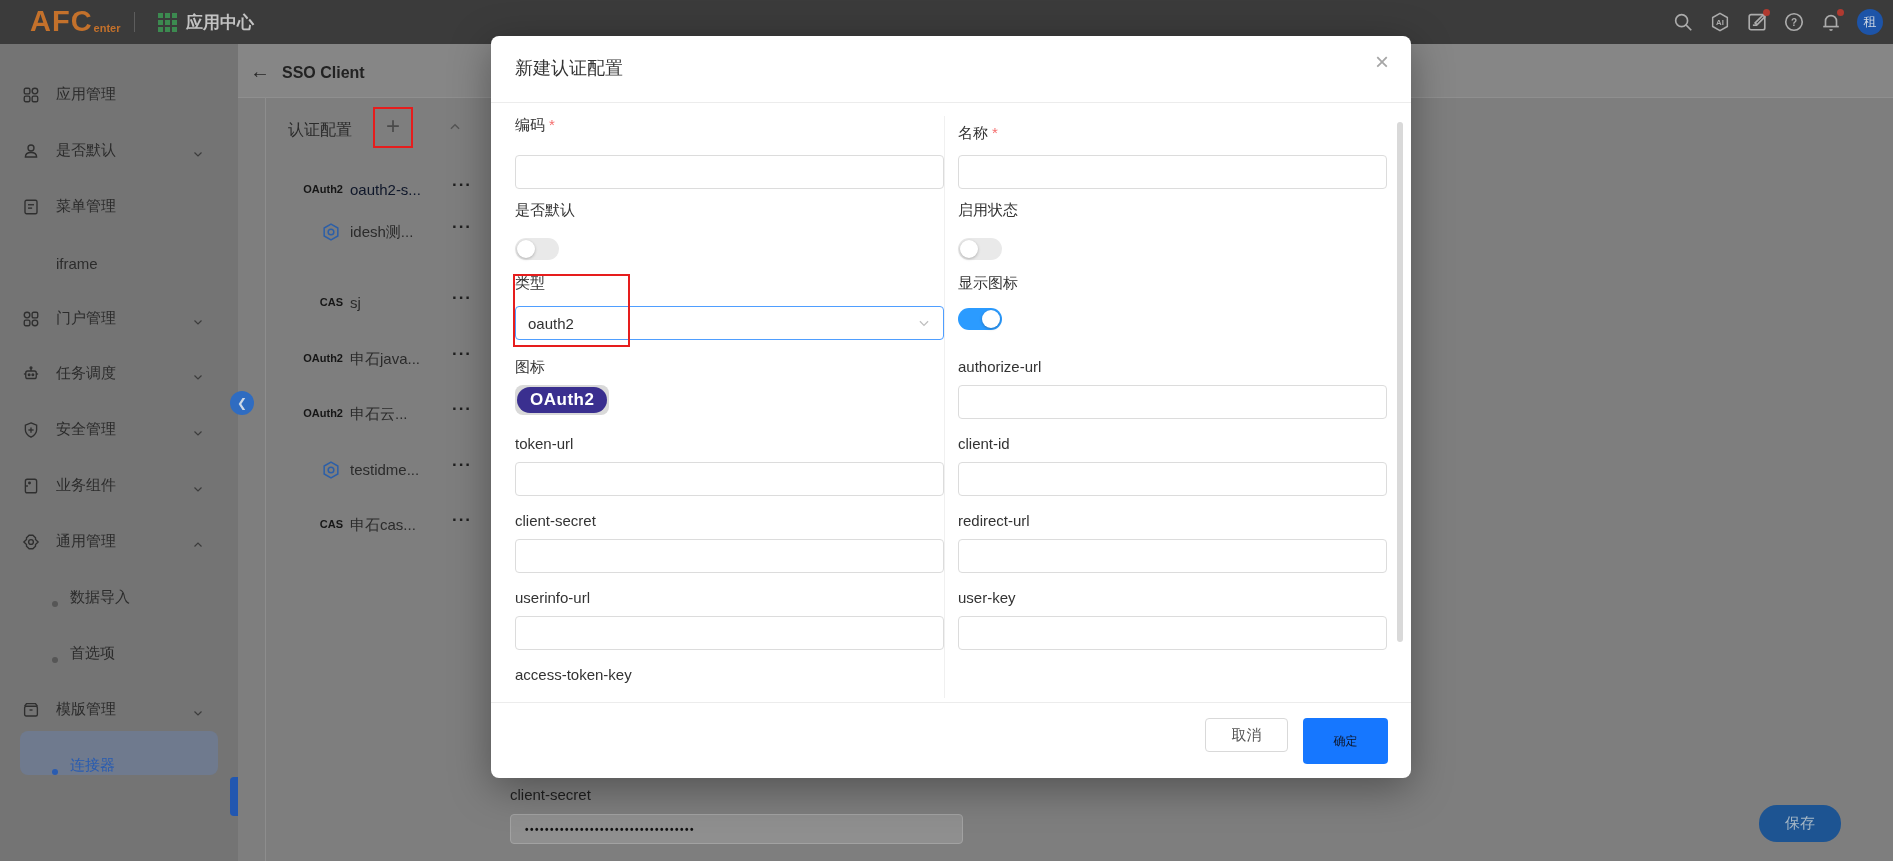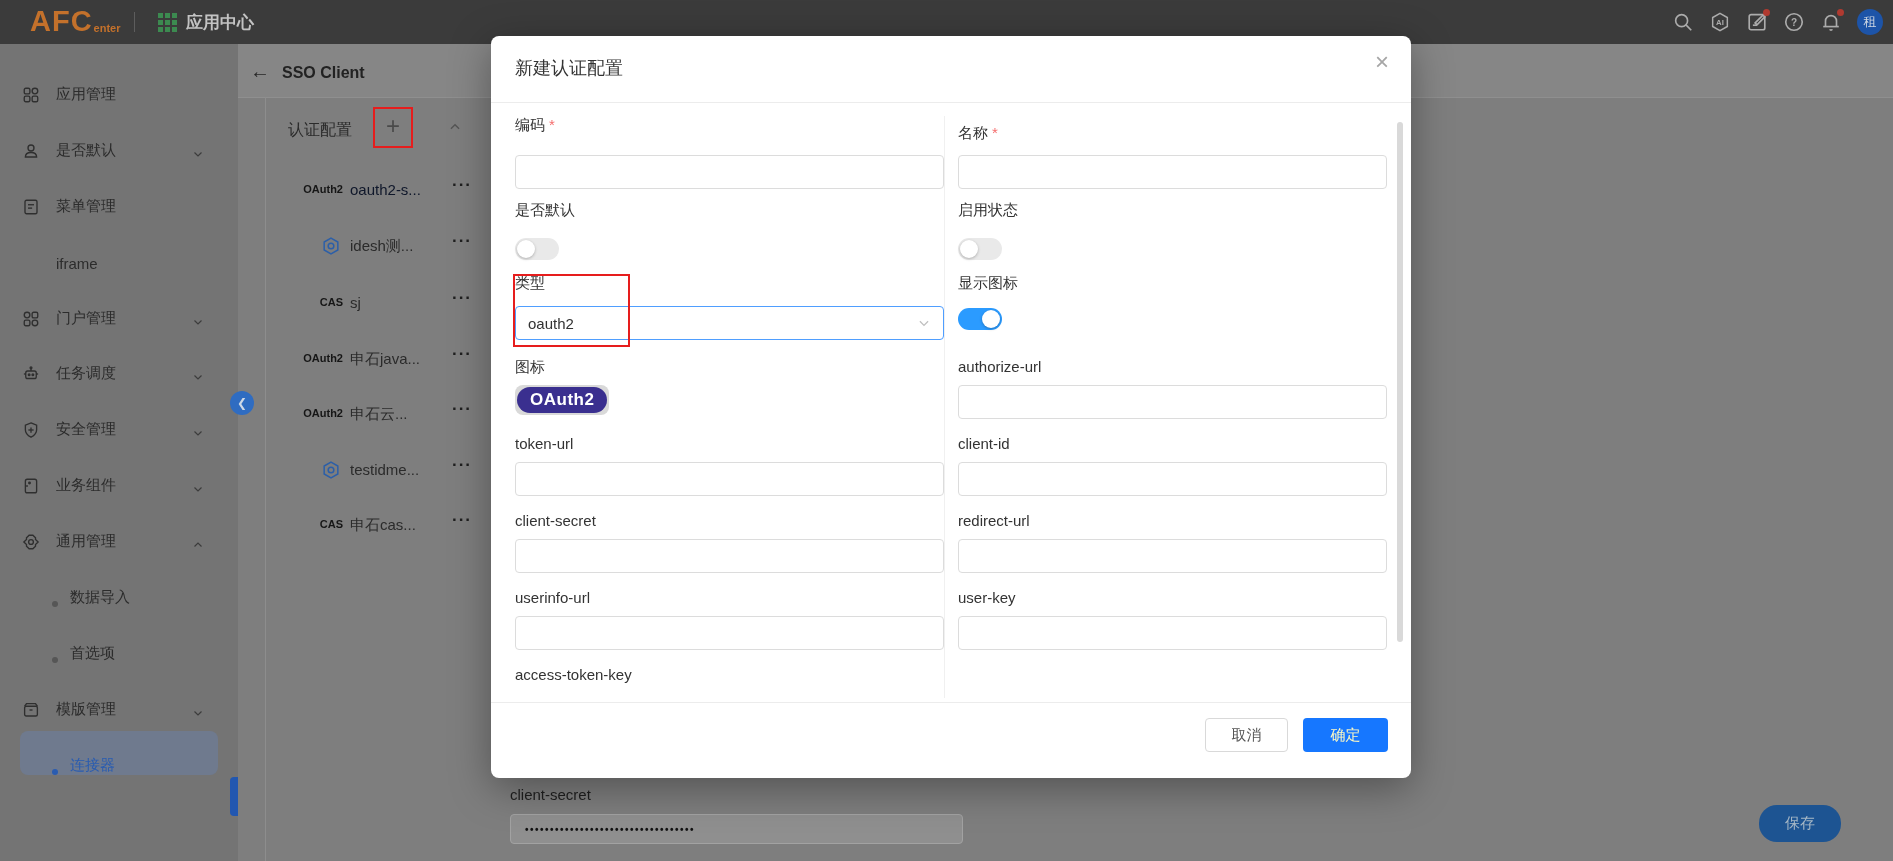--- a/index.html
+++ b/index.html
@@ -92,22 +92,22 @@
   .toggle .knob{position:absolute;top:2px;width:18px;height:18px;border-radius:50%;background:#fff;
                 box-shadow:0 1px 3px rgba(0,0,0,.25)}
   .toggle.off .knob{left:2px}
   .toggle.on .knob{right:2px}
   .oauth-chip{position:absolute;left:24px;top:349px;background:#d9d9d9;border-radius:8px;padding:2px;display:inline-flex}
   .oauth-pill{background:#3a2f8f;border-radius:15px;color:#fff;font-weight:bold;font-size:17px;
               padding:3px 13px;letter-spacing:.5px}
   .modal-fdiv{position:absolute;left:0;top:666px;width:920px;height:1px;background:#ececec}
   .btn-cancel{position:absolute;left:714px;top:682px;width:83px;height:34px;background:#fff;
               border:1px solid #d9d9d9;border-radius:4px;font-size:15px;color:#555;cursor:pointer;font-family:Liberation Sans, sans-serif}
-  .btn-ok{position:absolute;left:812px;top:682px;width:85px;height:34px;background:#1677ff;border:none;
-          border-radius:4px;font-size:15px;color:#fef9c3;cursor:pointer;font-family:inherit}
+  .btn-ok{position:absolute;left:812px;top:682px;width:85px;height:46px;background:#1677ff;border:none;
+          border-radius:4px;font-size:12px;color:#0f172a;cursor:pointer;font-family:inherit}
   .modal-scrollbar{position:absolute;left:906px;top:86px;width:6px;height:520px;background:#d9d9d9;
                    border-radius:3px;cursor:pointer}
 
   
   .anno{position:absolute;border:2px solid #e61d1d;z-index:20;pointer-events:none}
   .anno-add{left:373px;top:107px;width:40px;height:41px}
   .anno-type{left:513px;top:274px;width:117px;height:73px}
 </style>
 </head>
 <body>
@@ -352,21 +352,21 @@
       <svg viewBox="0 0 24 24" fill="none" stroke="currentColor" stroke-width="2.4">
         <polyline points="5 15 12 8 19 15"></polyline>
       </svg>
     </span>
 
   <div class="sso-row" style="top:171px">
     <span class="sso-badge">OAuth2</span>
     <span class="sso-name blue">oauth2-s...</span>
     <span class="sso-dots">···</span>
   </div>
-  <div class="sso-row" style="top:227px">
+  <div class="sso-row" style="top:213px">
     <span class="sso-hex">
         <svg viewBox="0 0 24 24" fill="none" stroke="currentColor" stroke-width="1.8">
           <polygon points="12 2.5 20.2 7.2 20.2 16.8 12 21.5 3.8 16.8 3.8 7.2"></polygon>
           <circle cx="12" cy="12" r="3.4"></circle>
         </svg>
       </span>
     <span class="sso-name">idesh测...</span>
     <span class="sso-dots">···</span>
   </div>
   <div class="sso-row" style="top:284px">

